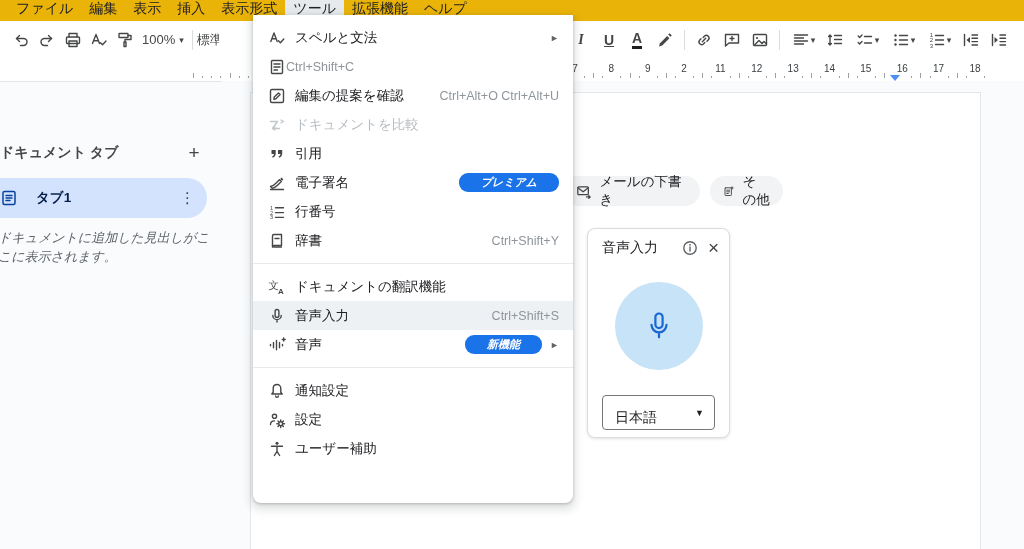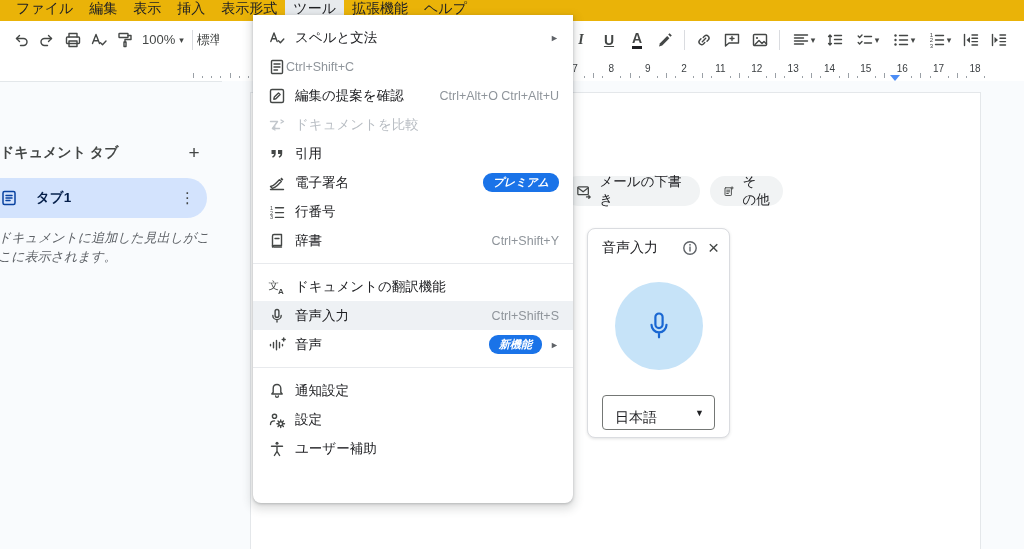--- a/index.html
+++ b/index.html
@@ -60,21 +60,21 @@
     padding-top:8px;box-sizing:border-box;z-index:5;}
   .mi{height:29px;display:flex;align-items:center;padding:0 14px 0 15px;gap:0;}
   .mi.hl{background:#eef1f4;}
   .mi-ic{width:18px;height:18px;flex:none;display:flex;align-items:center;justify-content:center;}
   .mi-label{font-size:13.5px;color:#202124;margin-left:9px;flex:1;white-space:nowrap;}
   .mi.dis .mi-label{color:#b8bdc3;}
   .mi.dis .ic{stroke:#c2c7cc;}
   .mi-short{font-size:12.5px;color:#8f959b;white-space:nowrap;}
   .mi-arrow{font-size:9px;color:#5f6368;margin-left:8px;}
   .badge{background:#1a73e8;color:#fff;font-size:11px;font-weight:bold;font-style:italic;
-    padding:2px 10px;border-radius:9px;white-space:nowrap;}
+    padding:2px 22px;border-radius:9px;white-space:nowrap;}
   .msep{height:1px;background:#e8eaed;margin:8px 0;}
   .icf{fill:#444746;stroke:none;}
 
   
   #voice-panel{left:587px;top:228px;width:143px;height:210px;background:#fff;border:1px solid #dadce0;
     border-radius:8px;box-sizing:border-box;box-shadow:0 1px 3px rgba(60,64,67,.15);z-index:4;}
   #vp-header{position:absolute;left:14px;right:10px;top:9px;display:flex;align-items:center;}
   #vp-title{font-size:14px;color:#202124;flex:1;}
   #vp-info{margin-right:10px;}
   #vp-close{font-size:19px;color:#444746;line-height:1;}

